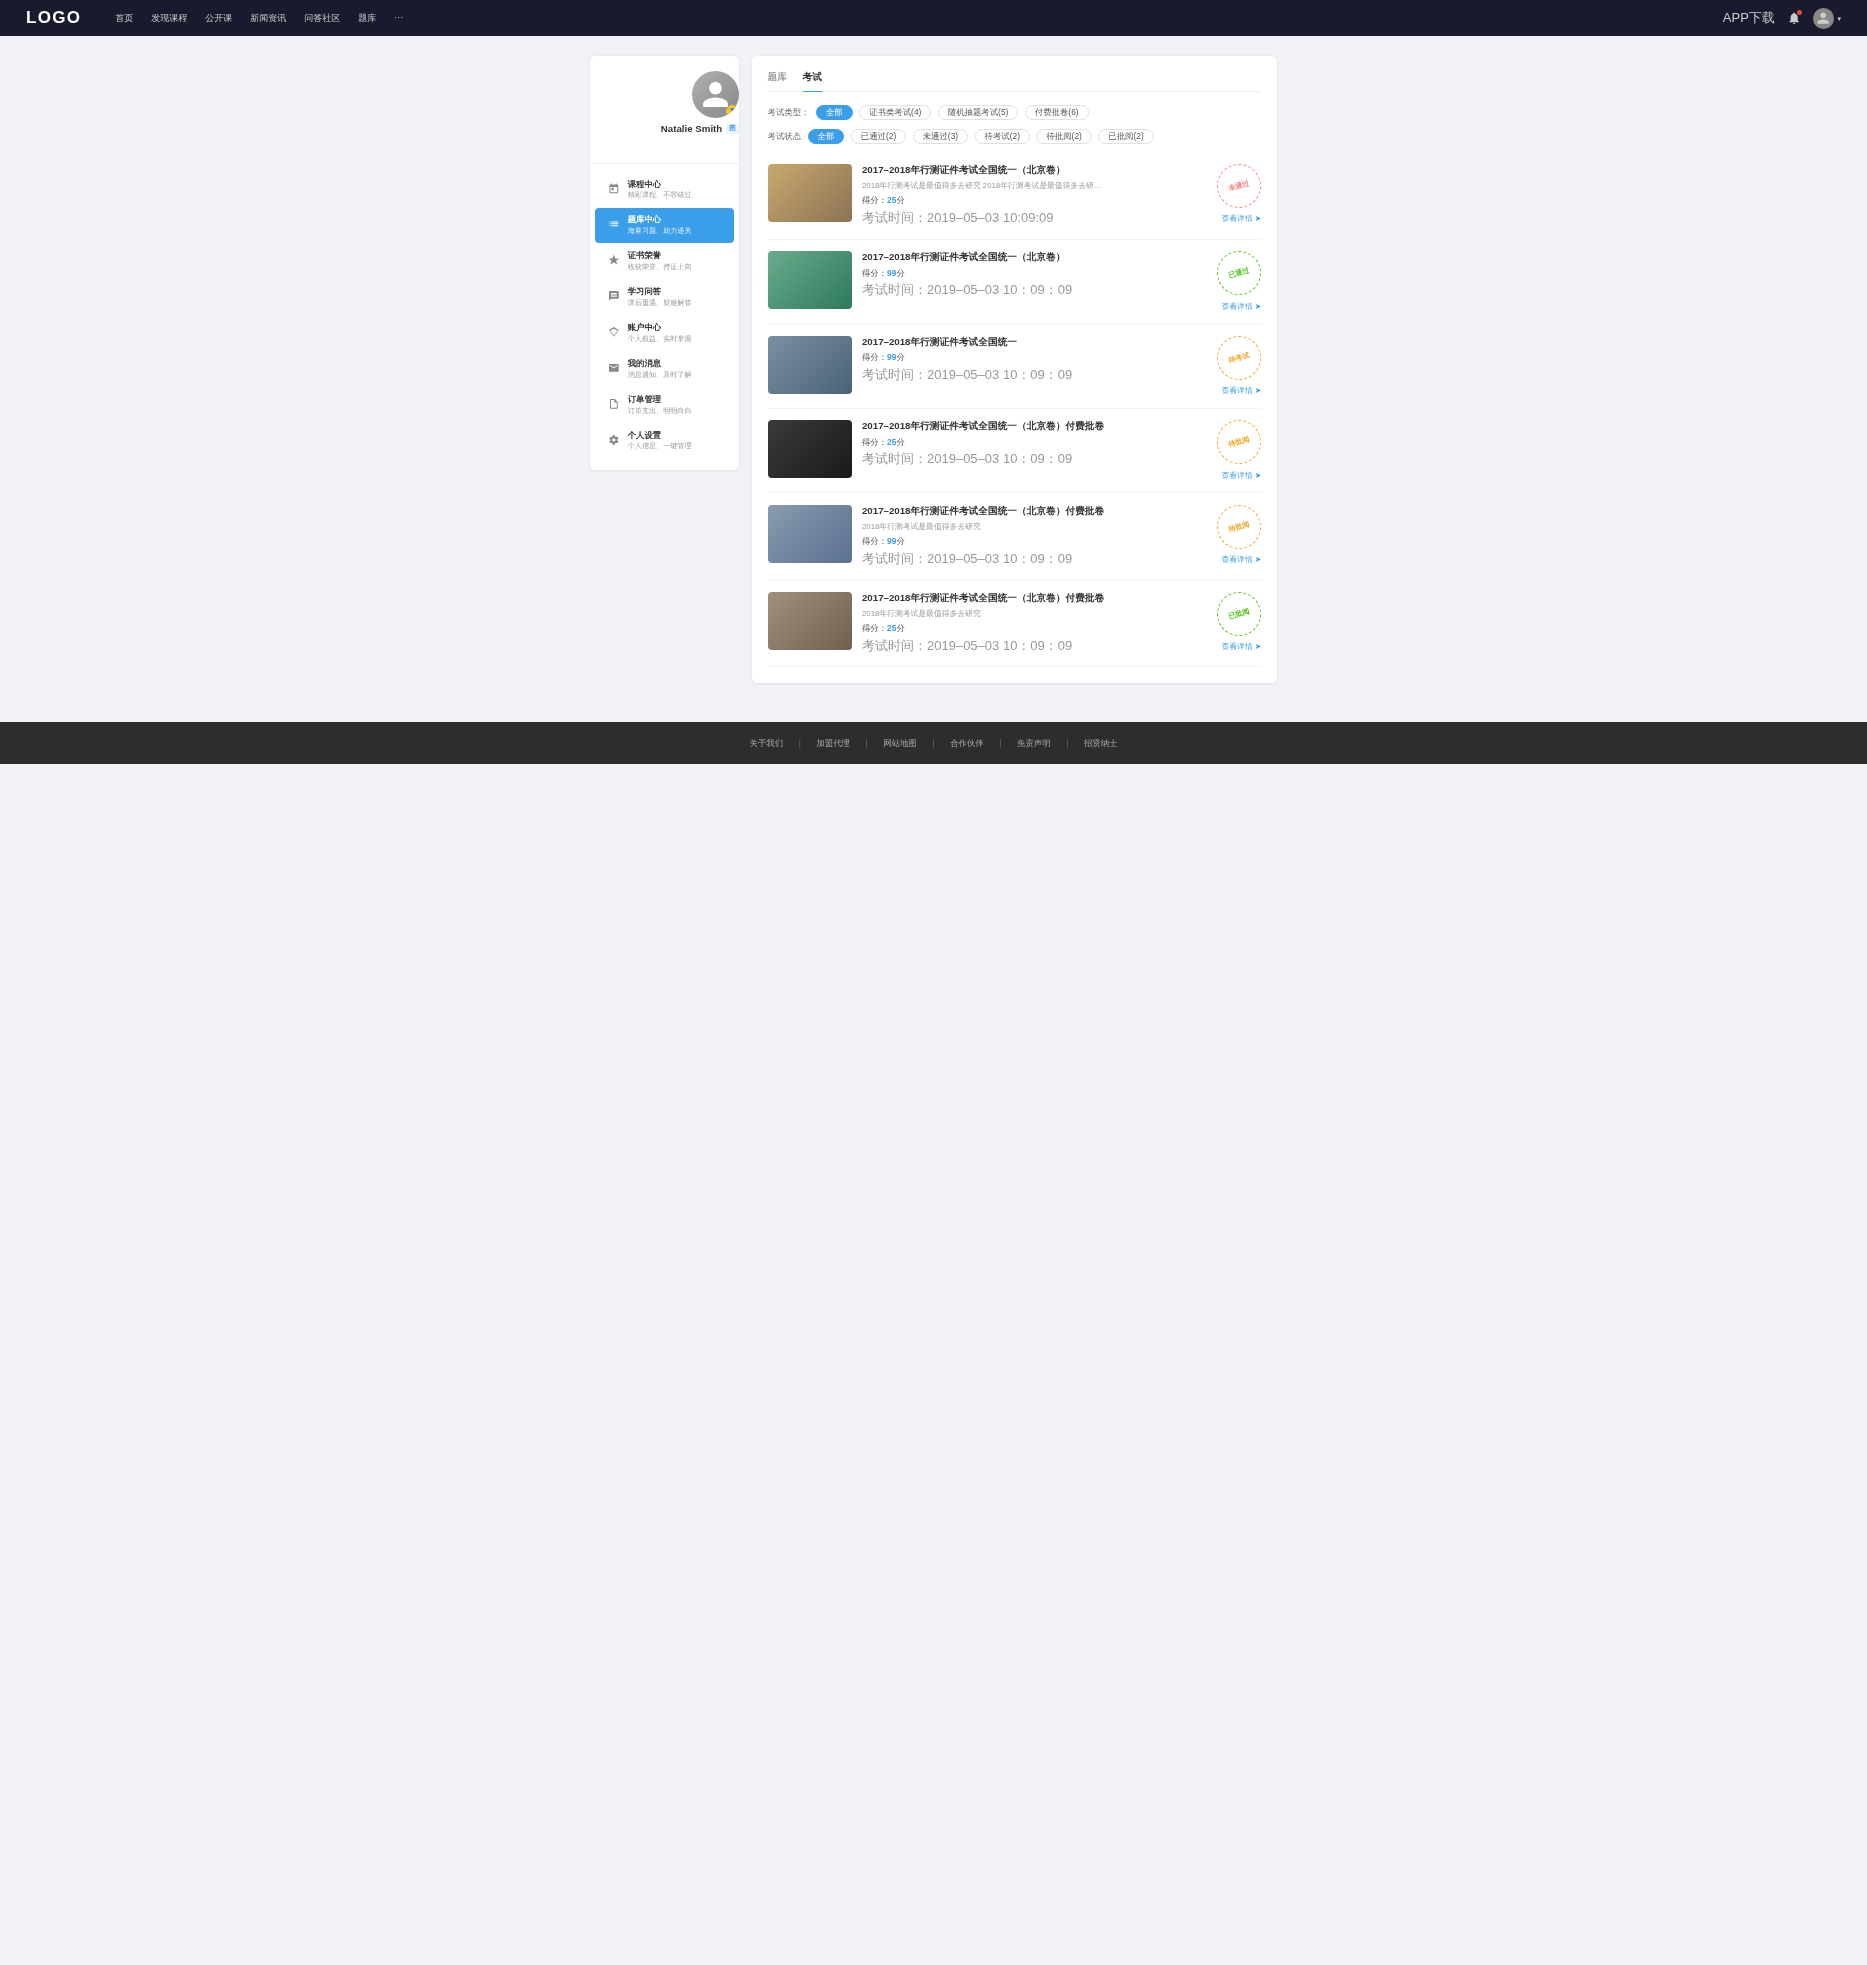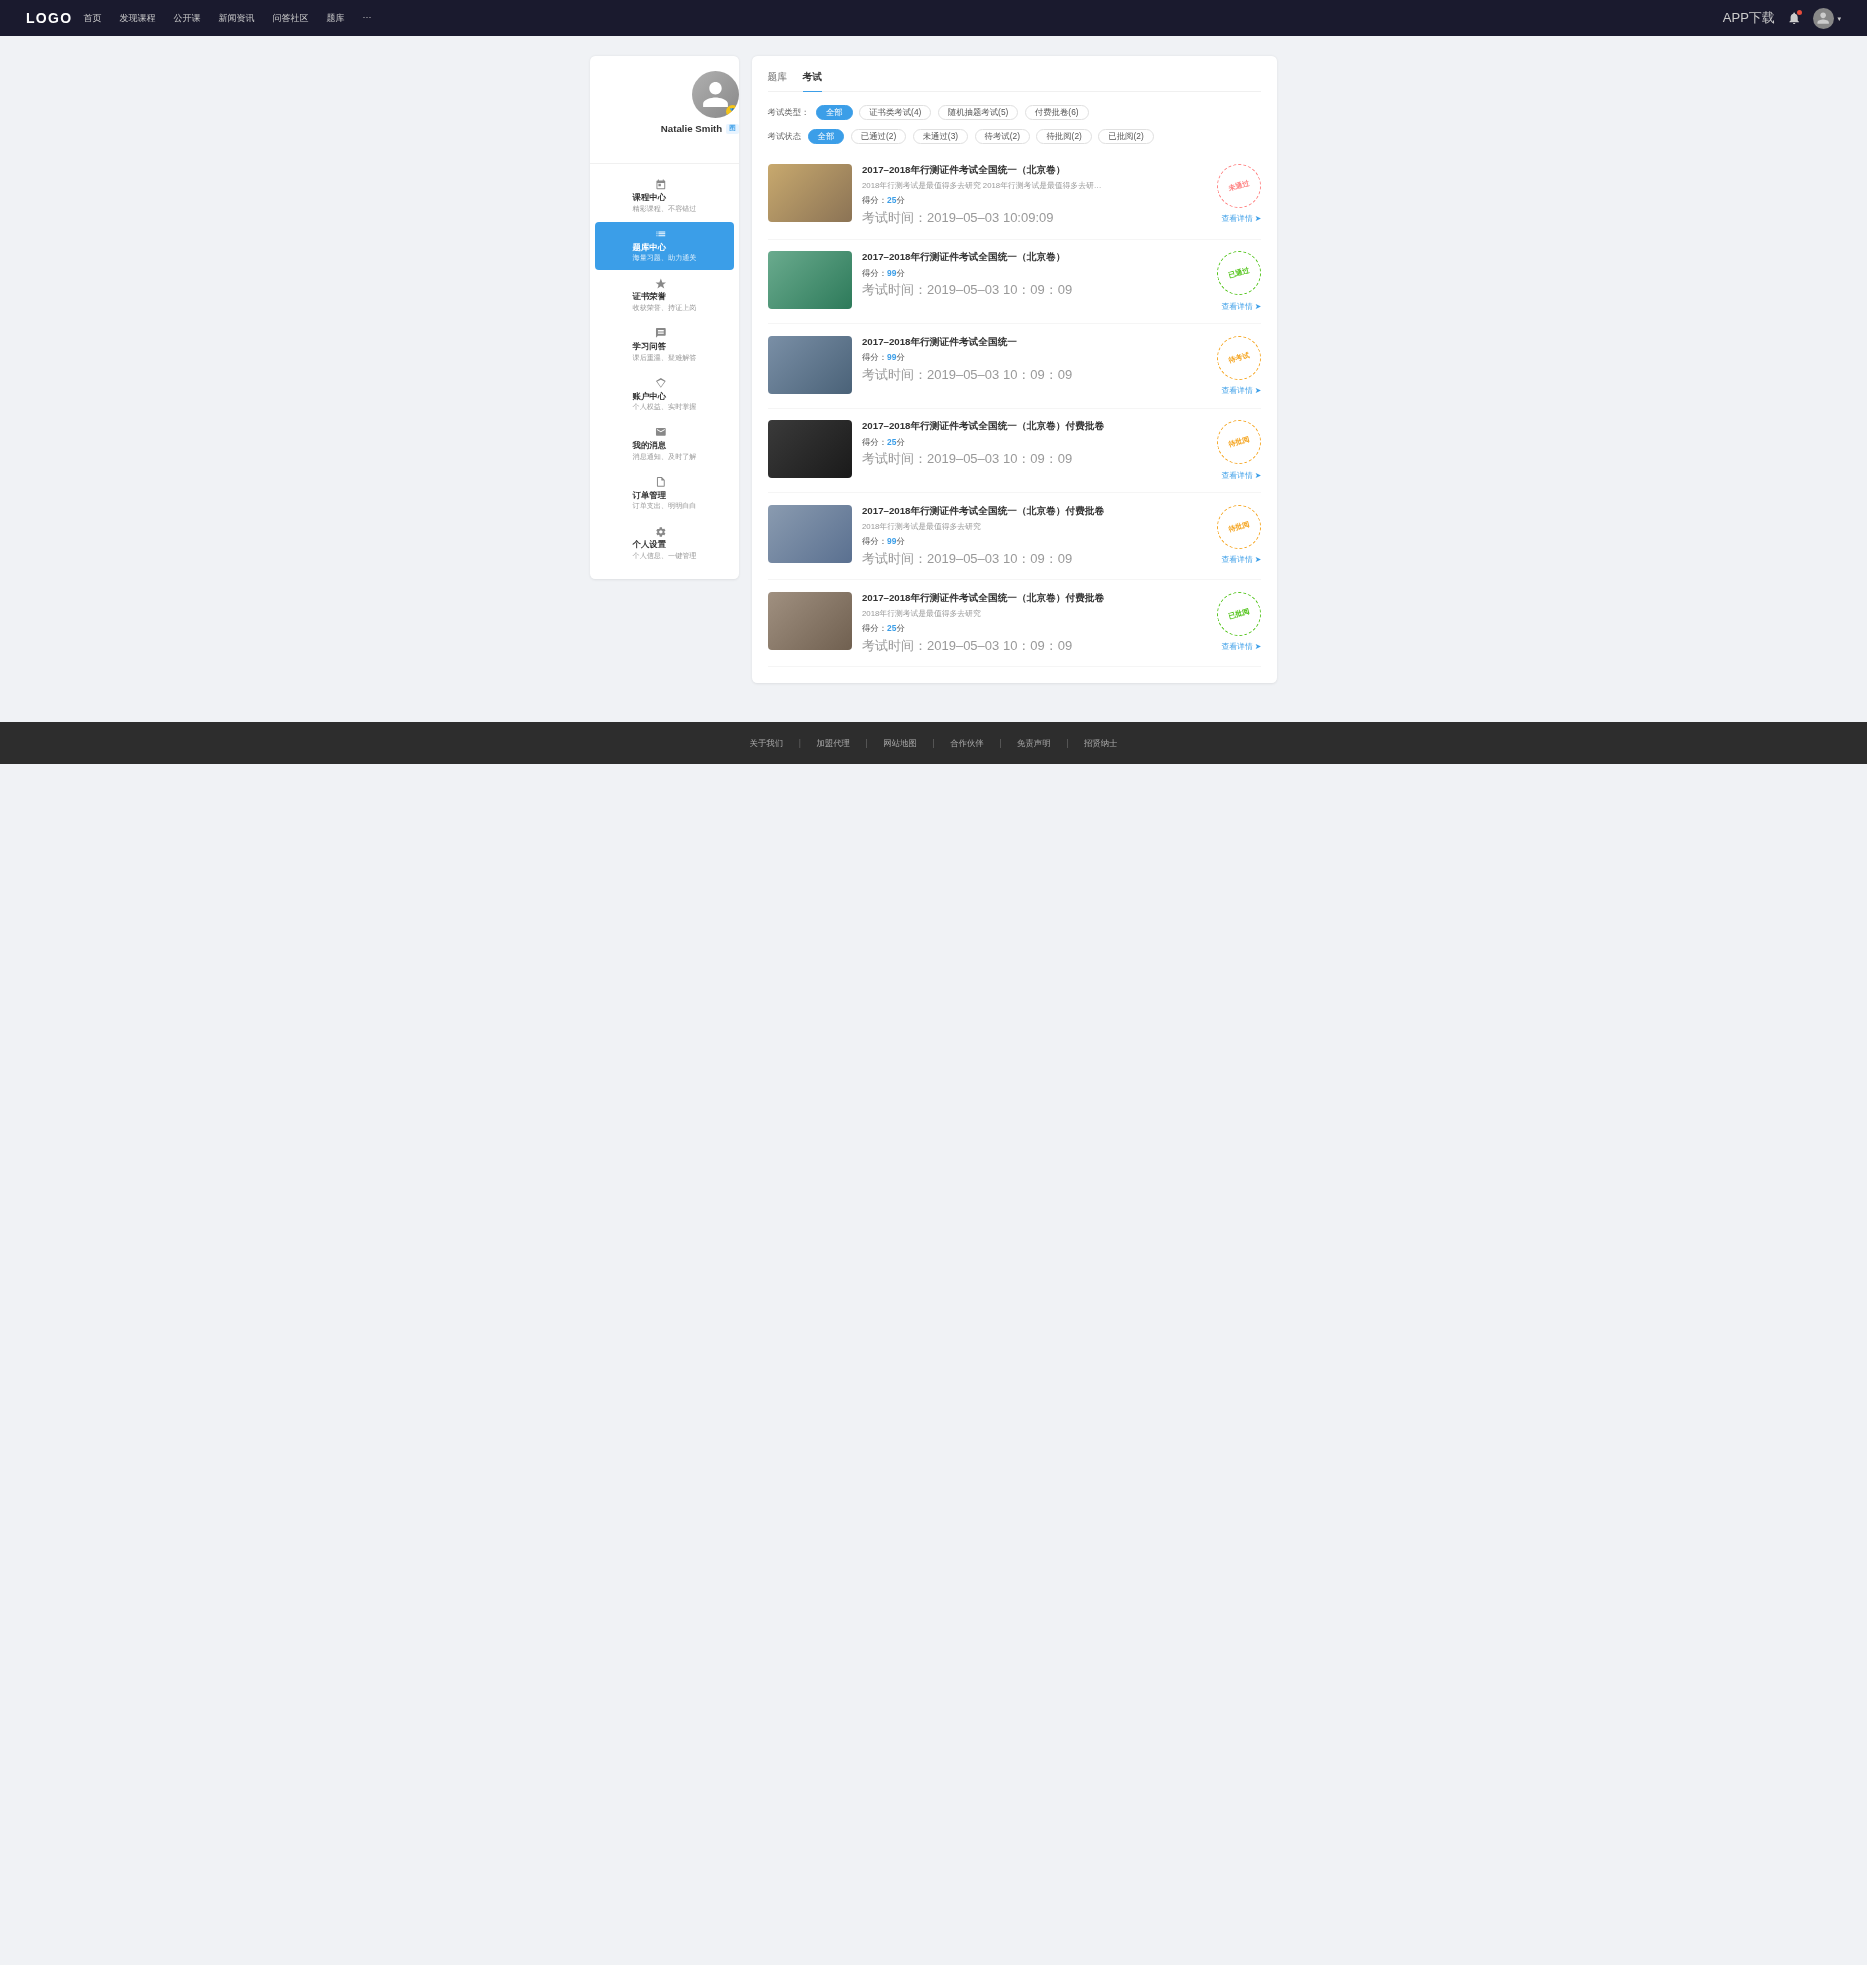--- a/index.html
+++ b/index.html
@@ -10,24 +10,24 @@
       background: #1a1a2e;
       height: 36px;
       display: flex;
       align-items: center;
       padding: 0 26px;
       position: sticky;
       top: 0;
       z-index: 100;
     }
     .navbar-logo {
-      font-size: 14px;
+      font-size: 17px;
       font-weight: 900;
       color: #fff;
-      margin-right: 11px;
+      margin-right: 34px;
       letter-spacing: 1.3px;
     }
     .navbar-nav {
       display: flex;
       gap: 18px;
       flex: 1;
     }
     .navbar-nav a {
       color: #ccc;
       text-decoration: none;
@@ -155,21 +155,20 @@
       list-style: none;
     }
     .sidebar-menu-item {
       display: flex;
       align-items: center;
       padding: 6.5px 13px;
       cursor: pointer;
       border-radius: 3.9px;
       margin: 1.3px 5.2px;
       transition: background 0.15s;
-      flex-direction: column;
     }
     .sidebar-menu-item.active { background: #3b9ee8; }
     .sidebar-menu-item.active .menu-icon svg { fill: #fff; }
     .sidebar-menu-item.active .menu-title { color: #fff; }
     .sidebar-menu-item.active .menu-sub { color: rgba(255,255,255,0.8); }
     .menu-icon {
       width: 19.5px;
       flex-shrink: 0;
     }
     .menu-icon svg { fill: #888; width: 11.7px; height: 11.7px; }

